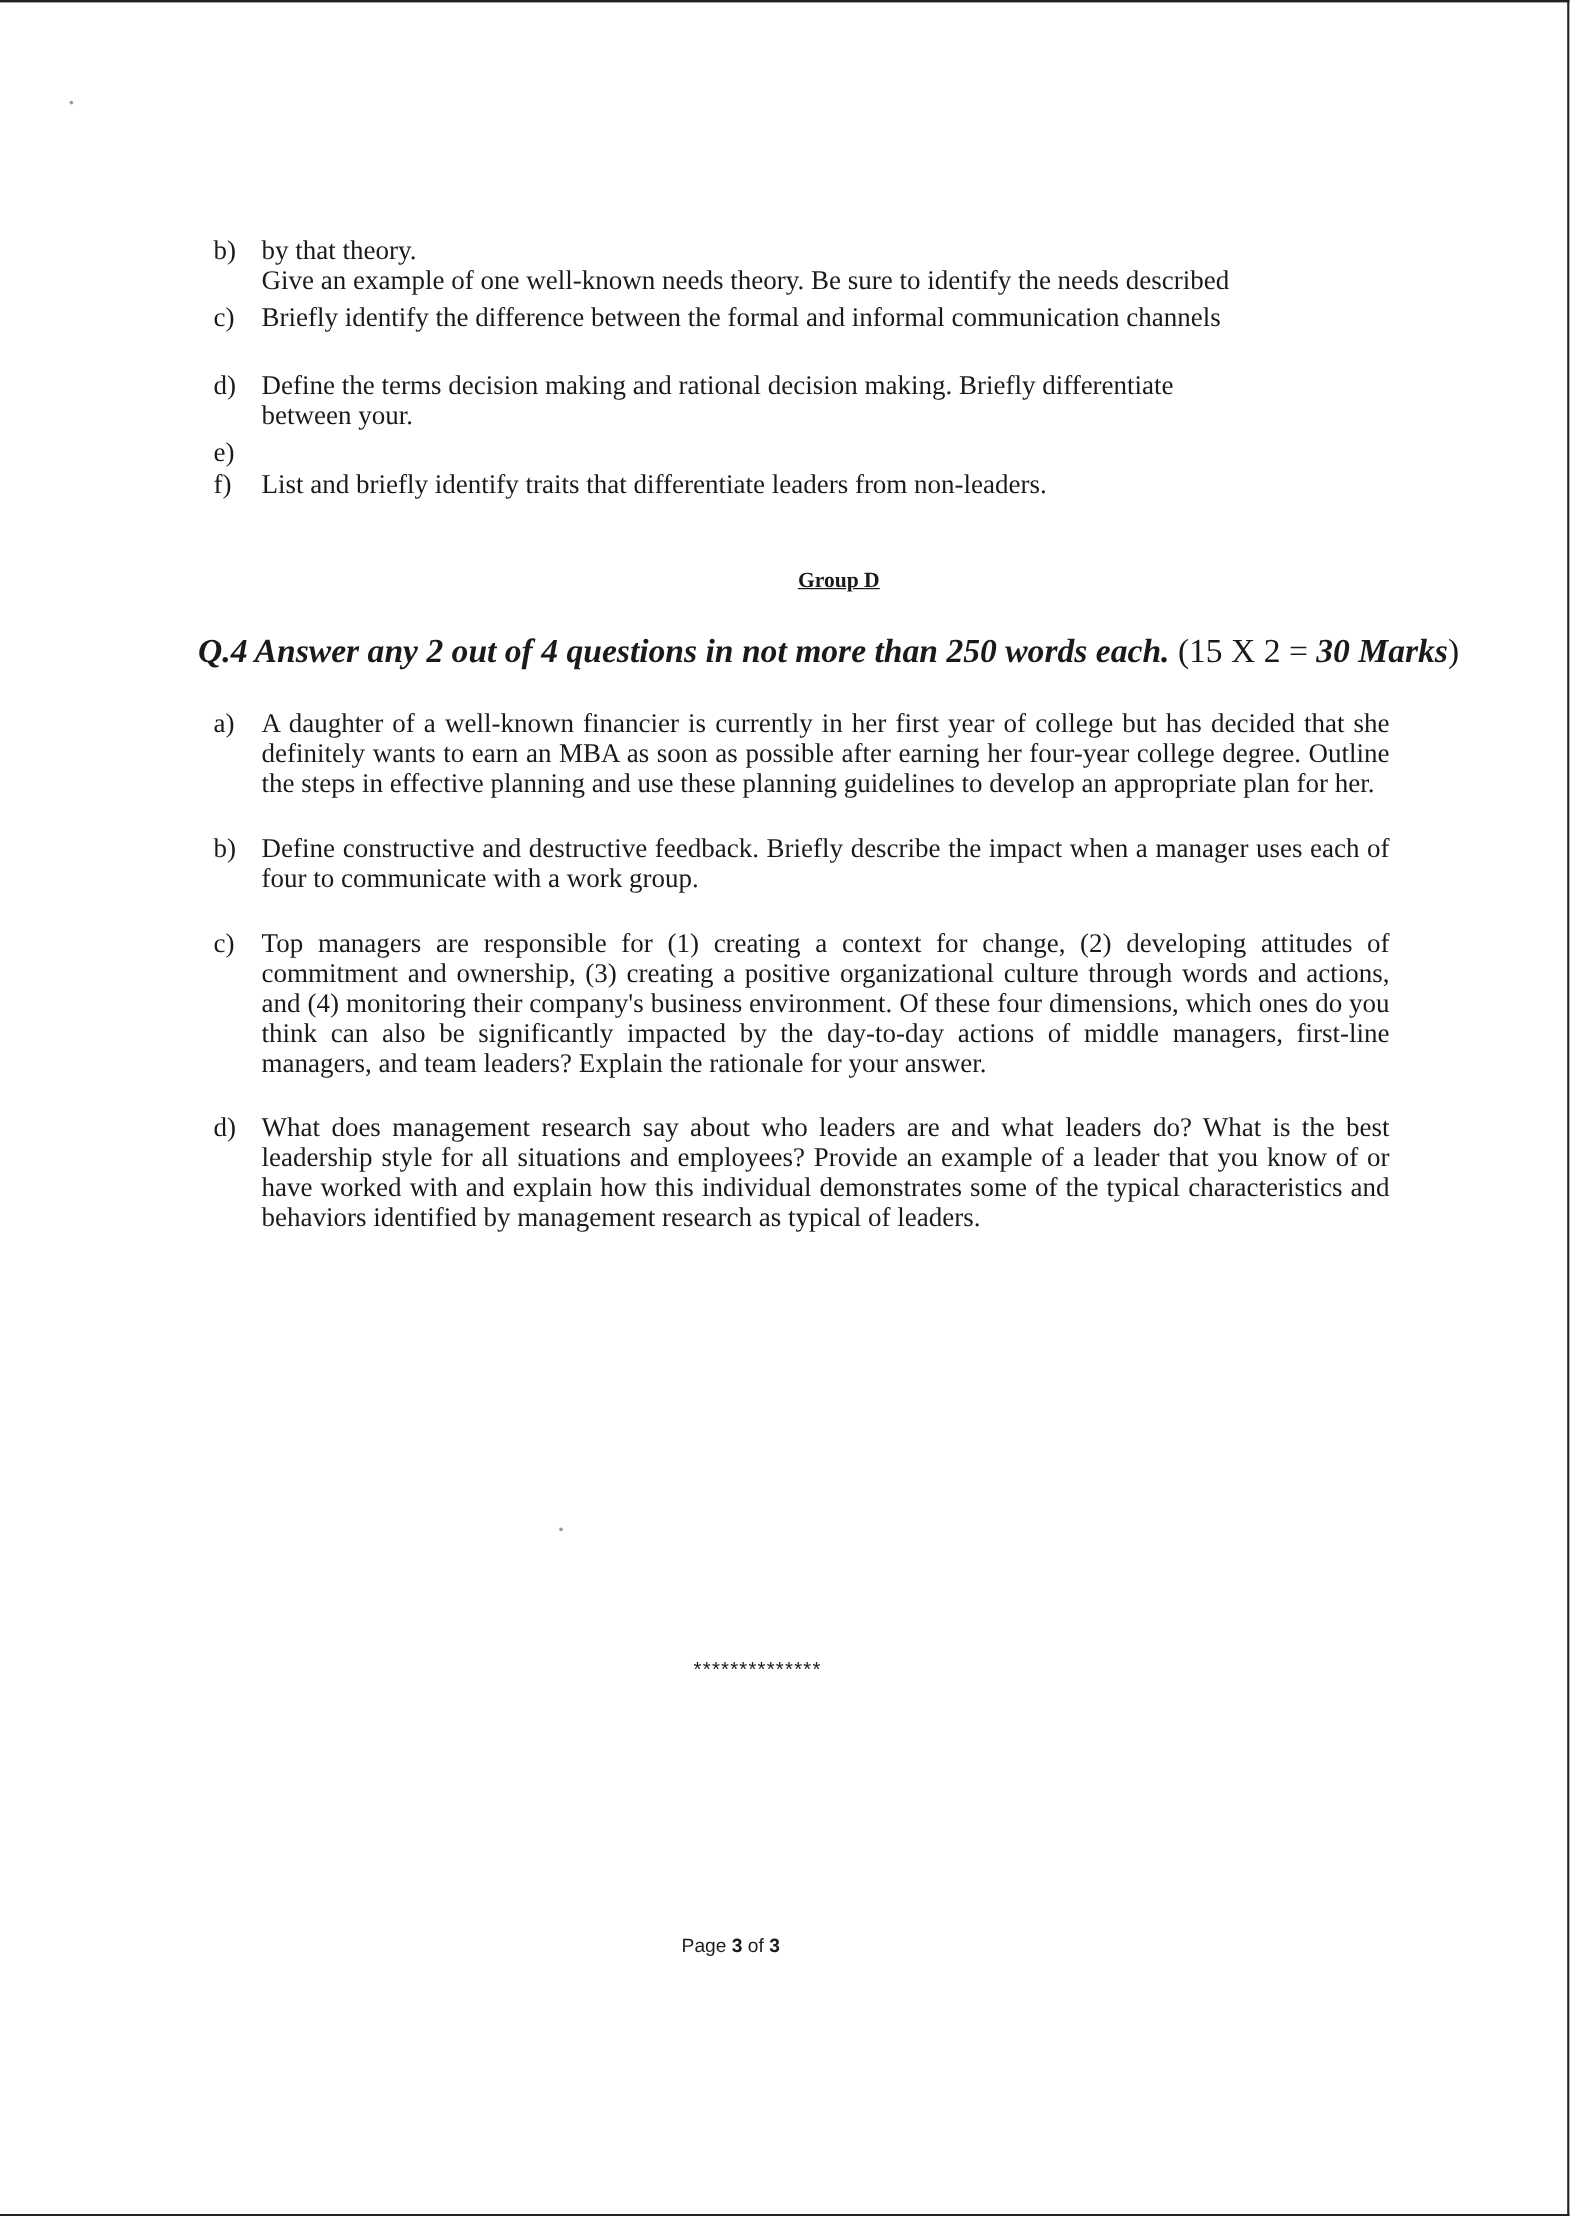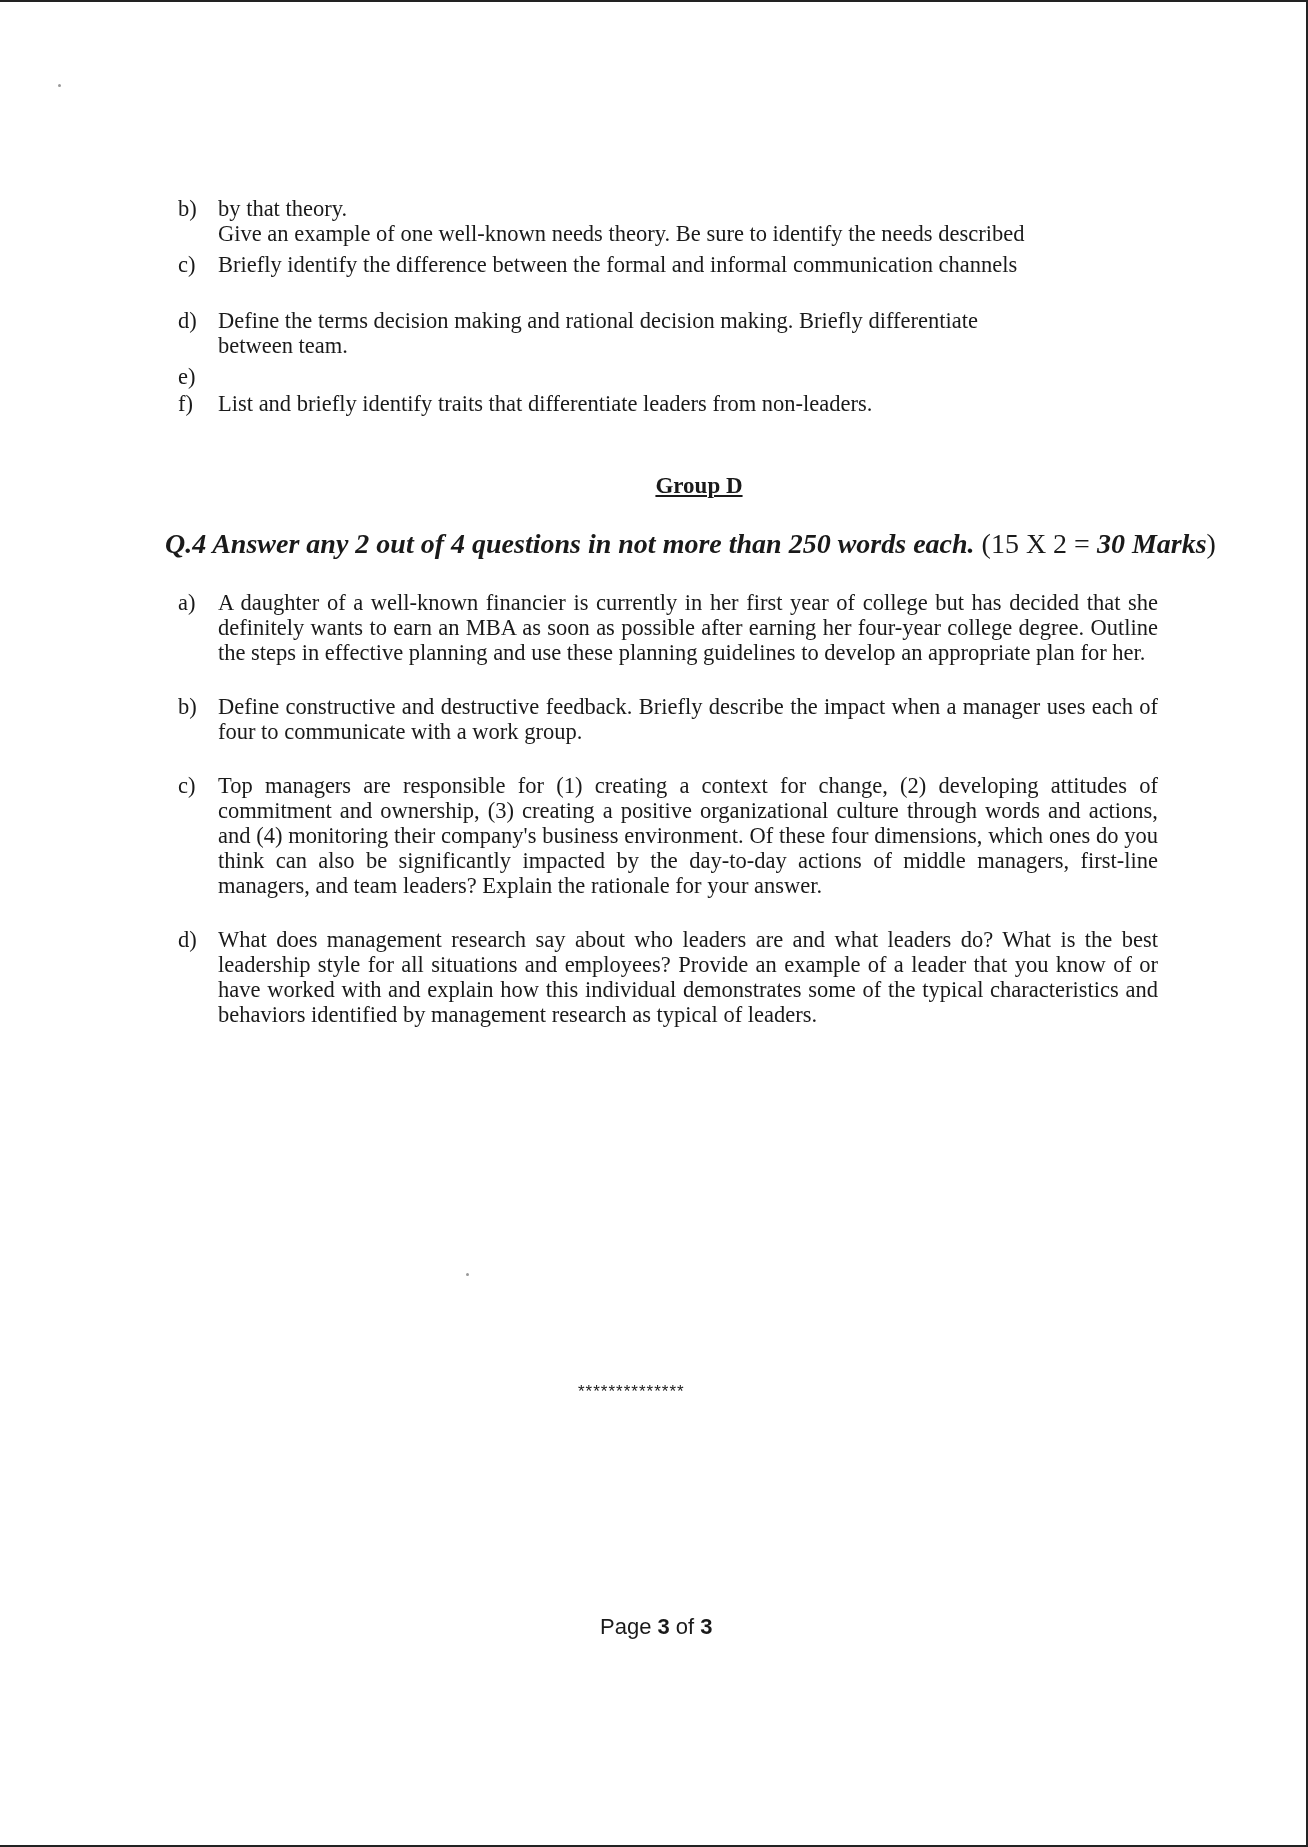--- a/index.html
+++ b/index.html
@@ -10,33 +10,33 @@
   .page-border {
     position: absolute; left: 0; top: 0; width: 1306px; height: 1843px;
     border-top: 2px solid #222; border-right: 2px solid #222; border-bottom: 3px solid #222;
   }
   .list { position: absolute; left: 178px; width: 980px; }
   .item { position: relative; padding-left: 40px; font-size: 22.5px; line-height: 25px; }
   .item .lbl { position: absolute; left: 0; top: 0; }
   .spaced { text-align: justify; }
   .group-heading {
     position: absolute; left: 0; width: 1308px; top: 473px; text-align: center;
-    font-weight: bold; font-size: 23px; text-decoration: underline; padding-left: 90px; box-sizing: border-box;
+    font-weight: bold; font-size: 18px; text-decoration: underline; padding-left: 90px; box-sizing: border-box;
   }
   .instr {
     position: absolute; left: 165px; top: 528px; font-size: 28px; white-space: nowrap;
   }
   .instr .it { font-weight: bold; font-style: italic; }
   .stars {
     position: absolute; top: 1382px; left: 578px; font-family: "Liberation Sans", sans-serif;
     font-size: 17px; letter-spacing: 1px;
   }
   .footer {
-    position: absolute; top: 1614px; left: 600px; font-family: "Liberation Sans", sans-serif;
-    font-size: 22px;
+    position: absolute; top: 1614px; left: 568px; font-family: "Liberation Sans", sans-serif;
+    font-size: 16px;
   }
   .footer b { font-weight: bold; }
   .dot { position: absolute; width: 3px; height: 3px; border-radius: 50%; background: #999; }
 </style>
 </head>
 <body>
 
 <div class="page-border"></div>
 <div class="dot" style="left:58px;top:84px;"></div>
 <div class="dot" style="left:466px;top:1273px;"></div>
@@ -47,21 +47,21 @@
     <div>by that theory.</div>
     <div>Give an example of one well-known needs theory. Be sure to identify the needs described</div>
   </div>
   <div class="item" style="height:56px;">
     <span class="lbl">c)</span>
     <div>Briefly identify the difference between the formal and informal communication channels</div>
   </div>
   <div class="item" style="height:56px;">
     <span class="lbl">d)</span>
     <div>Define the terms decision making and rational decision making. Briefly differentiate</div>
-    <div>between team.</div>
+    <div>between your.</div>
   </div>
   <div class="item" style="height:27px;">
     <span class="lbl">e)</span>
   </div>
   <div class="item" style="height:27px;">
     <span class="lbl">f)</span>
     <div>List and briefly identify traits that differentiate leaders from non-leaders.</div>
   </div>
 </div>
 

